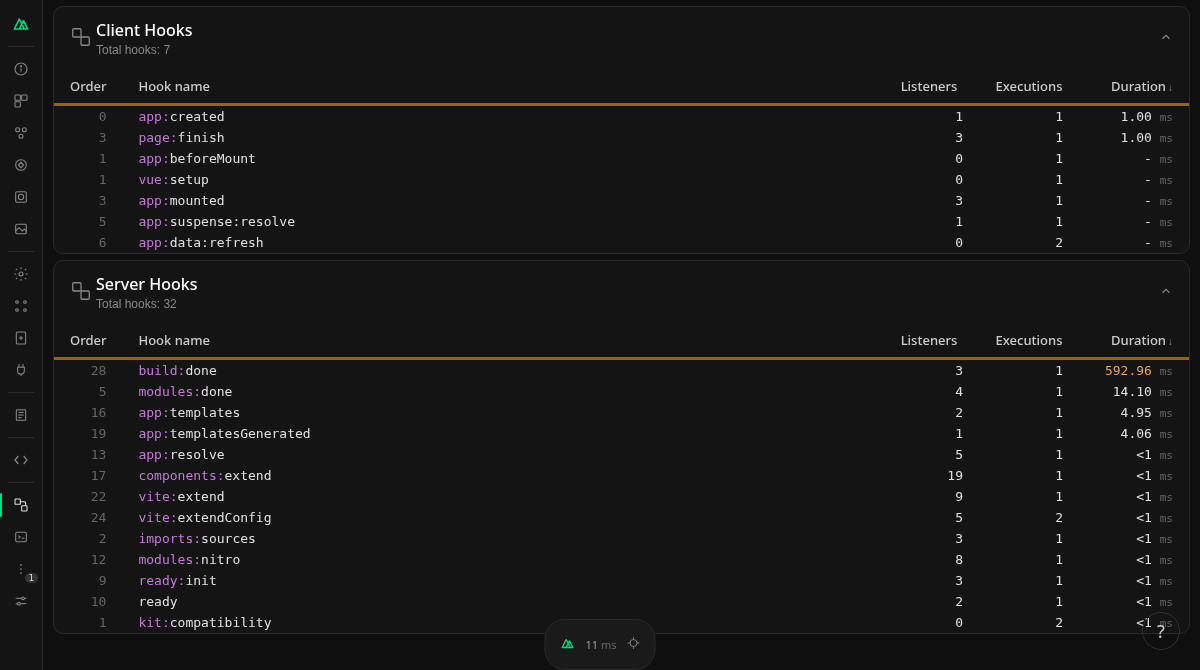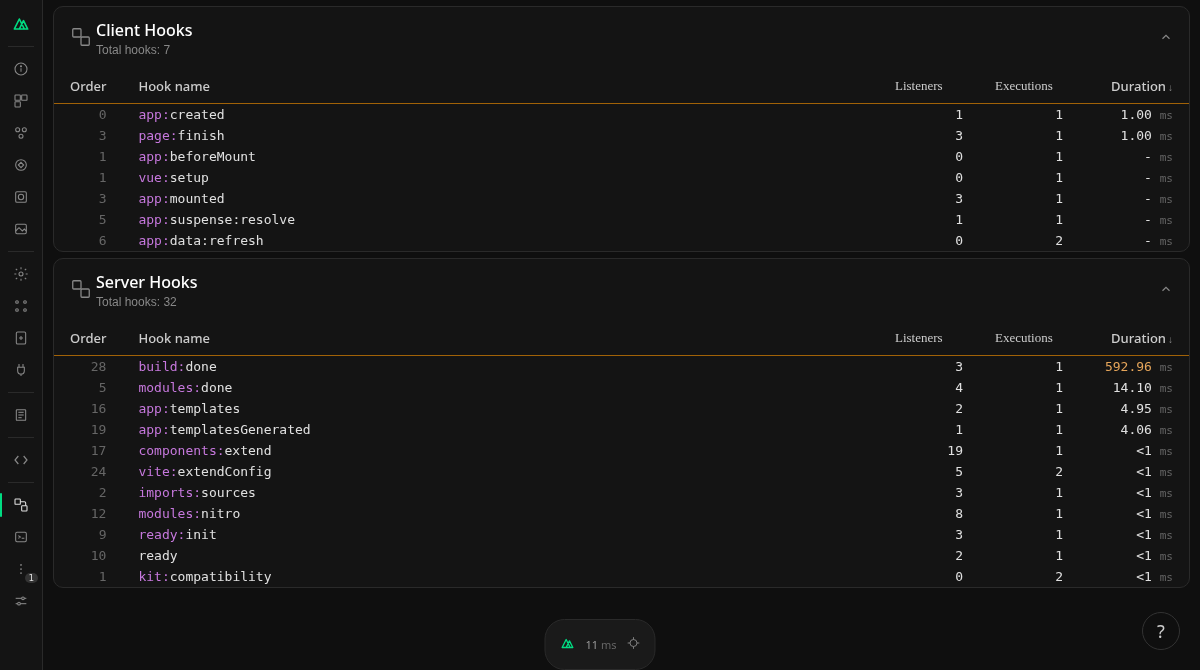--- a/index.html
+++ b/index.html
@@ -13,24 +13,24 @@
   .sidebar-sep { height: 1px; background: #2a2a2a; margin: 6px 8px; }
   .sidebar-badge { font-size: 9px; background: #333; color: #ddd; border-radius: 8px; padding: 0 4px; position: absolute; bottom: 2px; right: 4px; }
   .main { flex: 1; overflow: auto; }
   .panel { border: 1px solid #2a2a2a; border-radius: 10px; margin: 6px 10px; background: #141414; }
   .panel-head { display: flex; align-items: center; padding: 12px 16px; gap: 4px; }
   .panel-head-icon { color: #888; }
   .panel-title { font-family: -apple-system, system-ui, sans-serif; font-size: 16px; color: #fff; font-weight: 500; }
   .panel-subtitle { font-family: Liberation Sans, sans-serif; font-size: 12px; color: #888; margin-top: 2px; }
   .panel-collapse { margin-left: auto; color: #888; cursor: pointer; }
   table { width: 100%; border-collapse: collapse; }
-  thead th { text-align: left; font-family: -apple-system, system-ui, sans-serif; font-weight: 500; color: #ccc; padding: 8px 16px; border-bottom: 1px solid #a16207; font-size: 13px; }
+  thead th { text-align: left; font-family: -apple-system, system-ui, sans-serif; font-weight: 500; color: #ccc; padding: 8px 16px; border-bottom: 3px solid #a16207; font-size: 13px; }
   thead th.col-order { width: 60px; text-align: right; }
   thead th.col-name { }
-  thead th.col-num { width: 100px; text-align: left; font-family: Liberation Serif, serif; }
+  thead th.col-num { width: 100px; text-align: center; }
   thead th.col-dur { width: 110px; text-align: right; }
   tbody td { padding: 3px 16px; font-size: 13px; }
   td.order { text-align: right; color: #666; width: 60px; }
   td.name { }
   td.num { text-align: right; width: 100px; }
   td.dur { text-align: right; width: 110px; white-space: nowrap; }
   .prefix { color: #c678dd; }
   .hook { color: #e0e0e0; }
   .ms { color: #666; font-size: 11px; margin-left: 0; }
   .dur-hot { color: #e5a55a; }
@@ -289,23 +289,37 @@
               <td class="dur"><span>4.95</span> <span class="ms">ms</span></td>
             </tr>
             <tr>
               <td class="order">19</td>
               <td class="name"><span class="prefix">app:</span><span class="hook">templatesGenerated</span></td>
               <td class="num">1</td>
               <td class="num">1</td>
               <td class="dur"><span>4.06</span> <span class="ms">ms</span></td>
             </tr>
             <tr>
+              <td class="order">13</td>
+              <td class="name"><span class="prefix">app:</span><span class="hook">resolve</span></td>
+              <td class="num">5</td>
+              <td class="num">1</td>
+              <td class="dur"><span>&lt;1</span> <span class="ms">ms</span></td>
+            </tr>
+            <tr>
               <td class="order">17</td>
               <td class="name"><span class="prefix">components:</span><span class="hook">extend</span></td>
               <td class="num">19</td>
+              <td class="num">1</td>
+              <td class="dur"><span>&lt;1</span> <span class="ms">ms</span></td>
+            </tr>
+            <tr>
+              <td class="order">22</td>
+              <td class="name"><span class="prefix">vite:</span><span class="hook">extend</span></td>
+              <td class="num">9</td>
               <td class="num">1</td>
               <td class="dur"><span>&lt;1</span> <span class="ms">ms</span></td>
             </tr>
             <tr>
               <td class="order">24</td>
               <td class="name"><span class="prefix">vite:</span><span class="hook">extendConfig</span></td>
               <td class="num">5</td>
               <td class="num">2</td>
               <td class="dur"><span>&lt;1</span> <span class="ms">ms</span></td>
             </tr>

